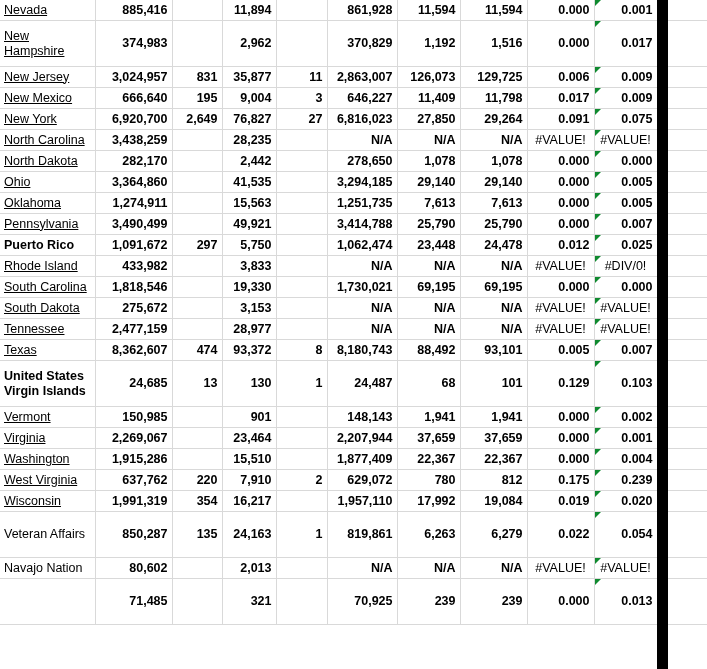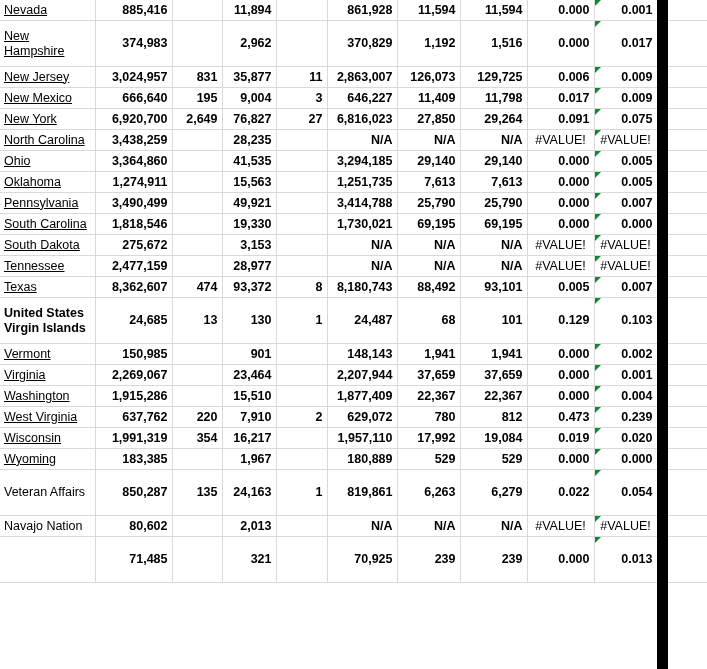--- a/index.html
+++ b/index.html
@@ -195,20 +195,33 @@
           <td class="num">28,235</td>
           <td class="num"></td>
           <td class="num italic">N/A</td>
           <td class="num">N/A</td>
           <td class="num">N/A</td>
           <td class="err">#VALUE!</td>
           <td class="err flagged">#VALUE!</td>
           <td class="pad"></td>
         </tr>
         <tr class="h1">
+          <td class="name underline"><span class="lbl">North Dakota</span></td>
+          <td class="num">282,170</td>
+          <td class="num"></td>
+          <td class="num">2,442</td>
+          <td class="num"></td>
+          <td class="num italic">278,650</td>
+          <td class="num">1,078</td>
+          <td class="num">1,078</td>
+          <td class="num">0.000</td>
+          <td class="num flagged">0.000</td>
+          <td class="pad"></td>
+        </tr>
+        <tr class="h1">
           <td class="name underline"><span class="lbl">Ohio</span></td>
           <td class="num">3,364,860</td>
           <td class="num"></td>
           <td class="num">41,535</td>
           <td class="num"></td>
           <td class="num italic">3,294,185</td>
           <td class="num">29,140</td>
           <td class="num">29,140</td>
           <td class="num">0.000</td>
           <td class="num flagged">0.005</td>
@@ -231,20 +244,46 @@
           <td class="name underline"><span class="lbl">Pennsylvania</span></td>
           <td class="num">3,490,499</td>
           <td class="num"></td>
           <td class="num">49,921</td>
           <td class="num"></td>
           <td class="num italic">3,414,788</td>
           <td class="num">25,790</td>
           <td class="num">25,790</td>
           <td class="num">0.000</td>
           <td class="num flagged">0.007</td>
+          <td class="pad"></td>
+        </tr>
+        <tr class="h1">
+          <td class="name bold"><span class="lbl">Puerto Rico</span></td>
+          <td class="num">1,091,672</td>
+          <td class="num">297</td>
+          <td class="num">5,750</td>
+          <td class="num"></td>
+          <td class="num italic">1,062,474</td>
+          <td class="num">23,448</td>
+          <td class="num">24,478</td>
+          <td class="num">0.012</td>
+          <td class="num flagged">0.025</td>
+          <td class="pad"></td>
+        </tr>
+        <tr class="h1">
+          <td class="name underline"><span class="lbl">Rhode Island</span></td>
+          <td class="num">433,982</td>
+          <td class="num"></td>
+          <td class="num">3,833</td>
+          <td class="num"></td>
+          <td class="num italic">N/A</td>
+          <td class="num">N/A</td>
+          <td class="num">N/A</td>
+          <td class="err">#VALUE!</td>
+          <td class="err flagged">#DIV/0!</td>
           <td class="pad"></td>
         </tr>
         <tr class="h1">
           <td class="name underline"><span class="lbl">South Carolina</span></td>
           <td class="num">1,818,546</td>
           <td class="num"></td>
           <td class="num">19,330</td>
           <td class="num"></td>
           <td class="num italic">1,730,021</td>
           <td class="num">69,195</td>
@@ -346,48 +385,35 @@
         </tr>
         <tr class="h1">
           <td class="name underline"><span class="lbl">West Virginia</span></td>
           <td class="num">637,762</td>
           <td class="num">220</td>
           <td class="num">7,910</td>
           <td class="num">2</td>
           <td class="num italic">629,072</td>
           <td class="num">780</td>
           <td class="num">812</td>
-          <td class="num">0.473</td>
+          <td class="num">0.175</td>
           <td class="num flagged">0.239</td>
           <td class="pad"></td>
         </tr>
         <tr class="h1">
           <td class="name underline"><span class="lbl">Wisconsin</span></td>
           <td class="num">1,991,319</td>
           <td class="num">354</td>
           <td class="num">16,217</td>
           <td class="num"></td>
           <td class="num italic">1,957,110</td>
           <td class="num">17,992</td>
           <td class="num">19,084</td>
           <td class="num">0.019</td>
           <td class="num flagged">0.020</td>
-          <td class="pad"></td>
-        </tr>
-        <tr class="h1">
-          <td class="name underline"><span class="lbl">Wyoming</span></td>
-          <td class="num">183,385</td>
-          <td class="num"></td>
-          <td class="num">1,967</td>
-          <td class="num"></td>
-          <td class="num italic">180,889</td>
-          <td class="num">529</td>
-          <td class="num">529</td>
-          <td class="num">0.000</td>
-          <td class="num flagged">0.000</td>
           <td class="pad"></td>
         </tr>
         <tr class="h2">
           <td class="name"><span class="lbl">Veteran Affairs</span></td>
           <td class="num">850,287</td>
           <td class="num">135</td>
           <td class="num">24,163</td>
           <td class="num">1</td>
           <td class="num italic">819,861</td>
           <td class="num">6,263</td>

